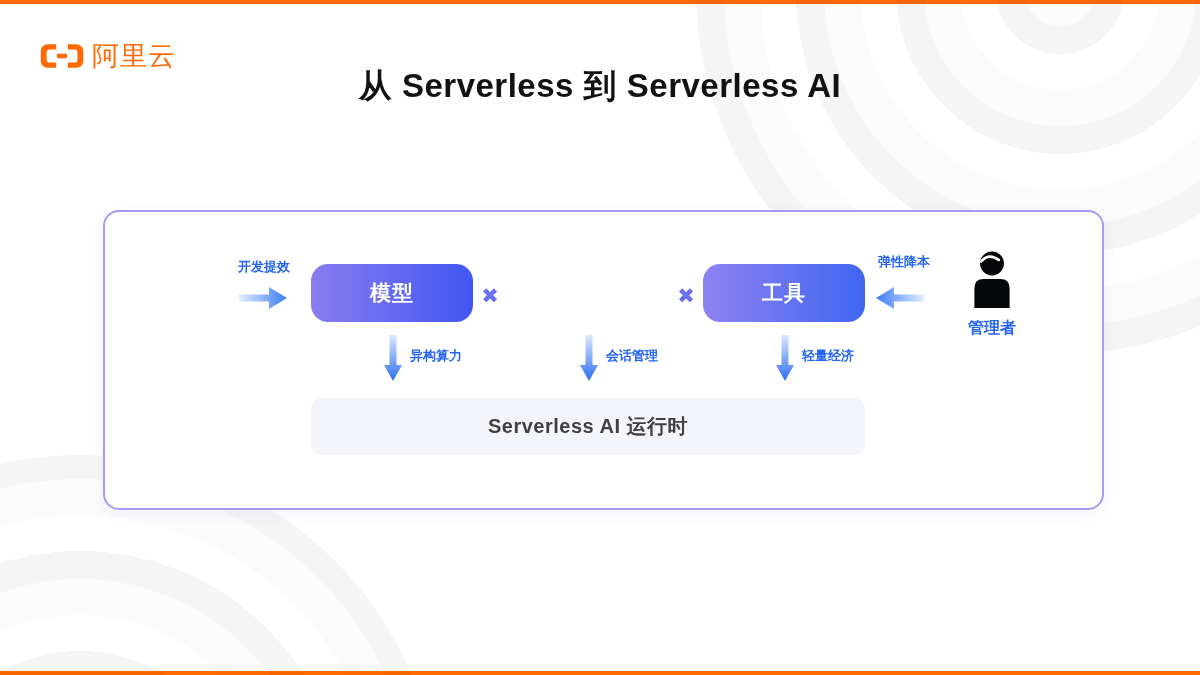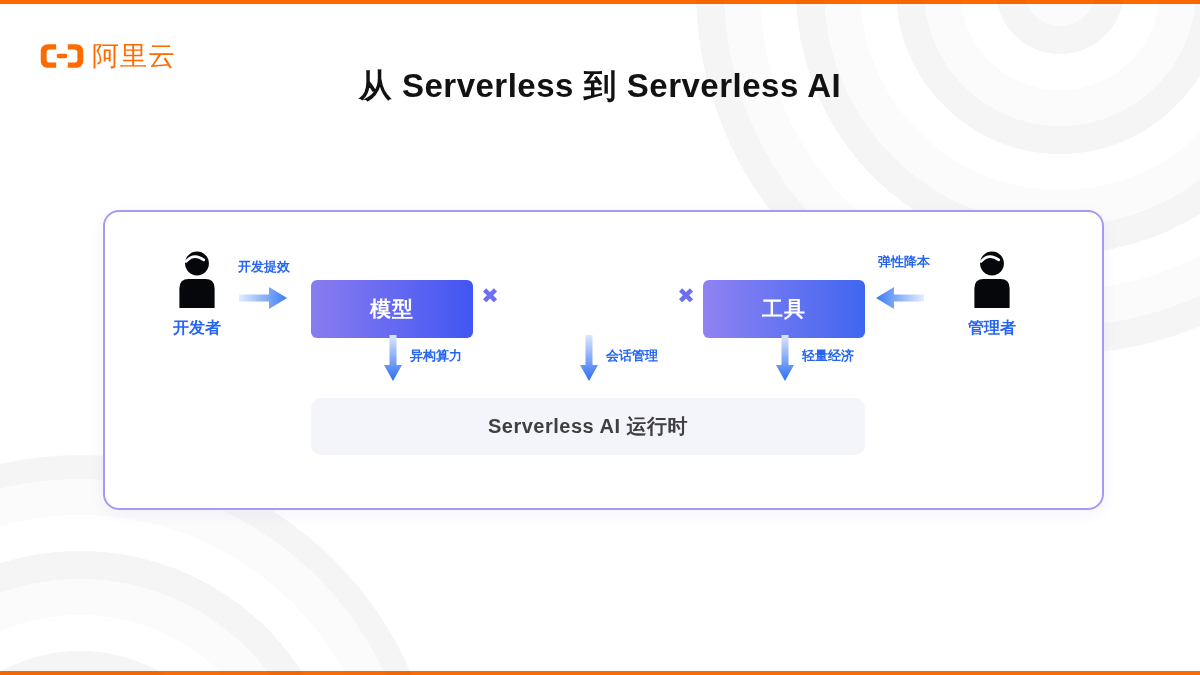--- a/index.html
+++ b/index.html
@@ -29,21 +29,21 @@
 
   .container-box{position:absolute;left:103px;top:210px;width:997px;height:296px;
     background:#ffffff;border:2px solid var(--container-border,#A79AF2);border-radius:16px;
     box-shadow:0 4px 14px rgba(120,110,240,0.08);}
 
   .actor{position:absolute;width:80px;text-align:center;}
   .actor-label{margin-top:6px;font-size:16px;font-weight:bold;color:var(--label-blue,#2565F2);}
   .actor.dev{left:157px;top:250px;}
   .actor.mgr{left:952px;top:250px;}
 
-  .flow-box{position:absolute;top:280px;width:162px;height:58px;border-radius:6px;
+  .flow-box{position:absolute;top:264px;width:162px;height:58px;border-radius:17px;
     display:flex;align-items:center;justify-content:center;
     color:#ffffff;font-size:21px;font-weight:bold;letter-spacing:1px;}
   .flow-box.b1{left:311px;}
   .flow-box.b2{left:507px;}
   .flow-box.b3{left:703px;}
 
   .multiply{position:absolute;top:284px;width:24px;text-align:center;
     color:var(--multiply,#6B6FF0);font-size:21px;font-weight:bold;}
   .multiply.m1{left:478px;}
   .multiply.m2{left:674px;}
@@ -102,28 +102,20 @@
       <path d="M38 4 H49 C55 4 59 8 59 14 V26 C59 32 55 36 49 36 H38 V29 H47 C49.5 29 51 27.5 51 25 V15 C51 12.5 49.5 11 47 11 H38 Z" fill="#FF6A00"></path>
       <rect x="23" y="17" width="14" height="6" rx="2" fill="#FF6A00"></rect>
     </svg>
     <span class="logo-text">阿里云</span>
   </div>
 
   <div class="title">从 Serverless 到 Serverless AI</div>
 
   <div class="container-box"></div>
 
-  <div class="actor dev">
-    <svg width="50" height="58" viewBox="0 0 48 56">
-      <circle cx="24" cy="13" r="11.5" fill="#06070b"></circle>
-      <path d="M13.5 11 Q21 2.5 30.5 9.5" stroke="#ffffff" stroke-width="2.6" fill="none" stroke-linecap="round"></path>
-      <path d="M7 56 L7 37 Q7 28 16 28 L32 28 Q41 28 41 37 L41 56 Z" fill="#06070b"></path>
-    </svg>
-    <div class="actor-label">开发者</div>
-  </div>
 
   <div class="small-label lbl-dev-arrow">开发提效</div>
   <svg class="h-arrow right" width="48" height="22" viewBox="0 0 48 22">
     <path d="M0 7.5 H30 V0 L48 11 L30 22 V14.5 H0 Z" fill="url(#grad-right)"></path>
   </svg>
 
   <div class="flow-box b1" style="background: linear-gradient(90deg, rgb(138, 124, 240), rgb(65, 86, 242));">
     <span>模型</span>
   </div>
   <div class="multiply m1">✖</div>

